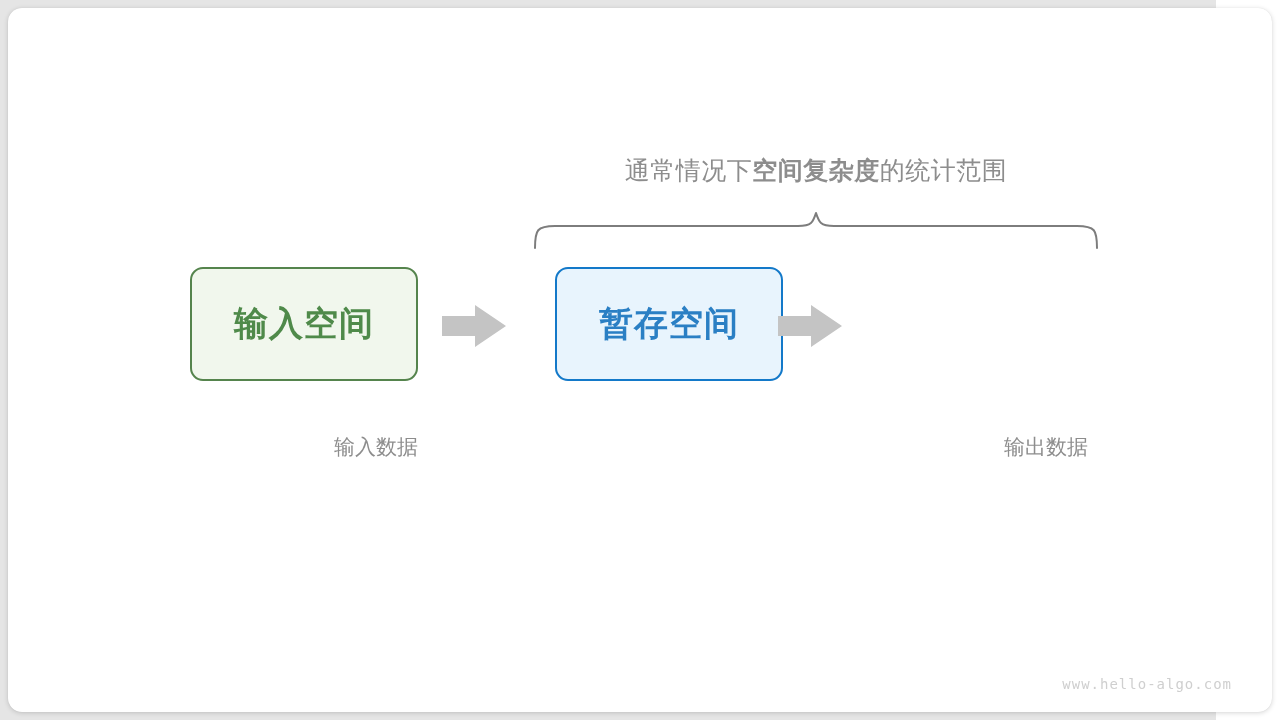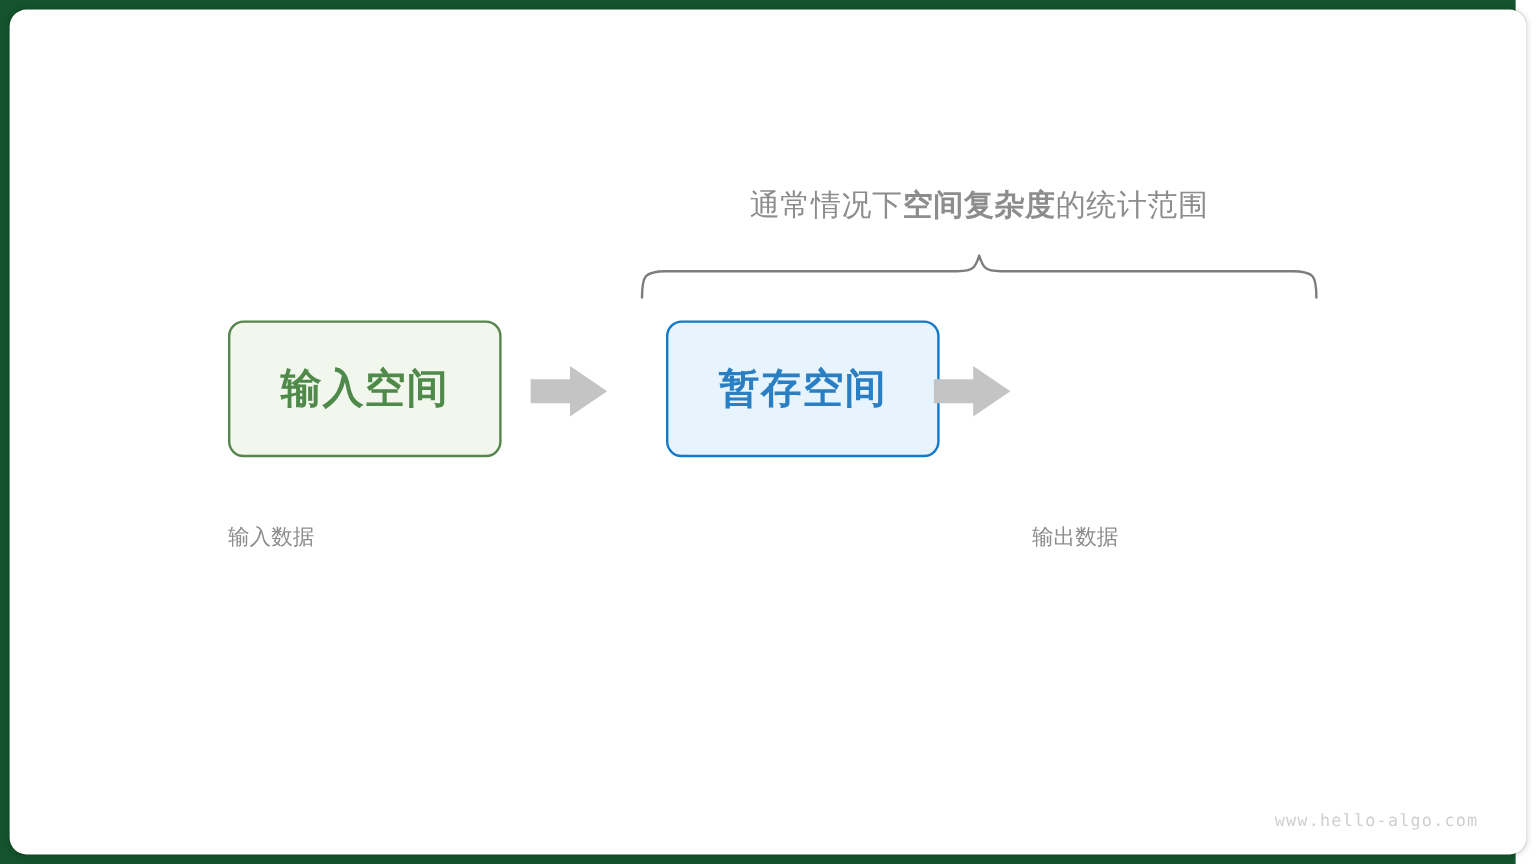--- a/index.html
+++ b/index.html
@@ -10,22 +10,21 @@
     width: 1280px;
     height: 720px;
     background: #ffffff;
     font-family: "Liberation Sans", "DejaVu Sans", sans-serif;
     overflow: hidden;
   }
   #stage {
     position: relative;
     width: 1216px;
     height: 720px;
-    background: #14532d;
-    padding-left: 47px;
+    background: #e5e5e5;
   }
   #card {
     position: absolute;
     left: 8px;
     top: 8px;
     width: 1264px;
     height: 704px;
     background: #ffffff;
     border-radius: 14px;
     box-shadow: 0 1px 5px rgba(0,0,0,0.16), 0 0 1px rgba(0,0,0,0.10);
@@ -90,23 +89,23 @@
     height: 46px;
   }
   #arrow-1 { left: 434px; }
   #arrow-2 { left: 770px; }
 
   
   .labels {
     position: absolute;
     top: 415px;
     width: 228px;
-    text-align: left;
+    text-align: right;
     color: #8d8d8d;
-    font-size: 18px;
+    font-size: 21px;
     line-height: 48px;
   }
   #labels-input  { left: 182px; }
   #labels-temp   { left: 517px; }
   #labels-output { left: 852px; }
   .labels div { white-space: nowrap; }
 
   
   .watermark {
     position: absolute;

